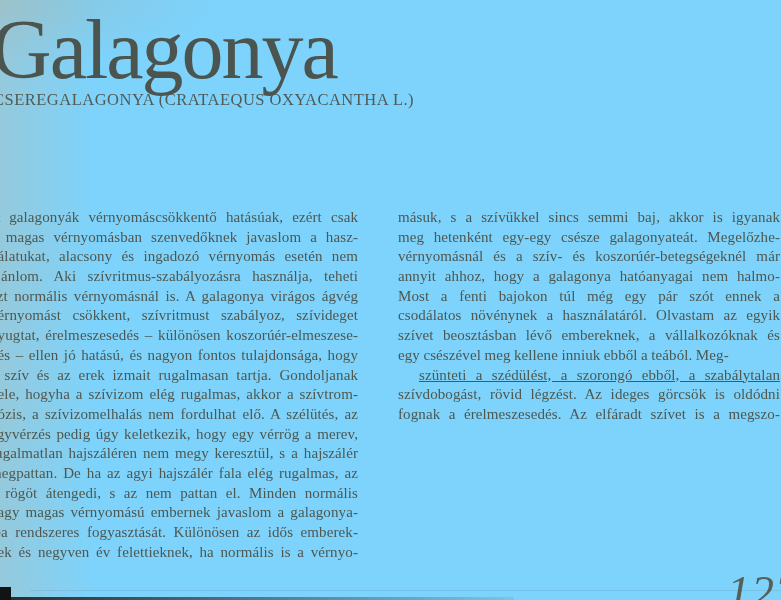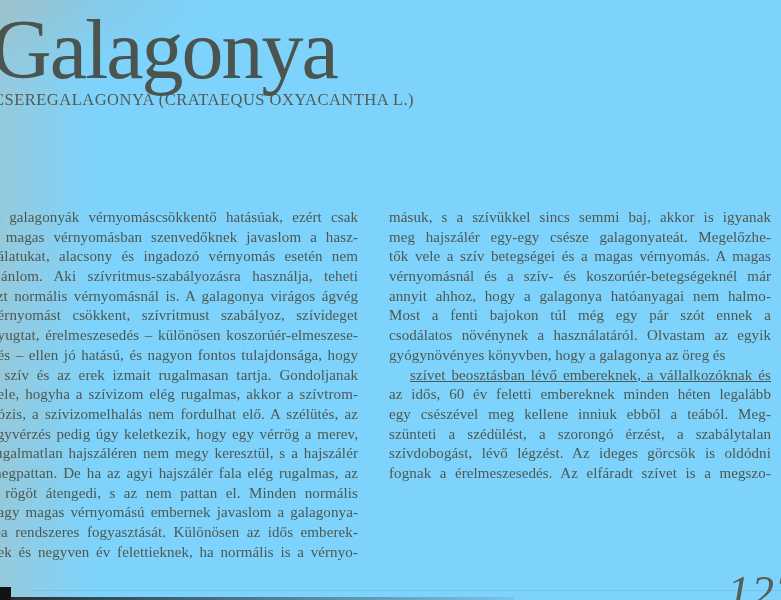--- a/index.html
+++ b/index.html
@@ -44,21 +44,21 @@
     position:absolute;left:-7px;top:90px;
     font-size:16.5px;letter-spacing:0.5px;color:#525a53;white-space:nowrap;
   }
   
   .col{
     position:absolute;top:208px;
     font-size:15px;line-height:19.7px;
     letter-spacing:0.1px;word-spacing:-0.4px;
   }
   .col-left{left:-10px;width:368px;}
-  .col-right{left:389px;width:382px;}
+  .col-right{left:398px;width:382px;}
   .line{
     text-align:justify;
     text-align-last:justify;
     white-space:normal;
     height:19.7px;overflow:visible;
   }
   
   .col-right .line:nth-child(8){text-align-last:left;}
   
   .col-right .line:nth-child(9){text-indent:21px;text-decoration:underline;}
@@ -95,32 +95,29 @@
       <div class="line">rugalmatlan hajszáléren nem megy keresztül, s a hajszálér</div>
       <div class="line">megpattan. De ha az agyi hajszálér fala elég rugalmas, az</div>
       <div class="line">a rögöt átengedi, s az nem pattan el. Minden normális</div>
       <div class="line">vagy magas vérnyomású embernek javaslom a galagonya-</div>
       <div class="line">tea rendszeres fogyasztását. Különösen az idős emberek-</div>
       <div class="line">nek és negyven év felettieknek, ha normális is a vérnyo-</div>
     </div>
 
   <div class="col col-right">
       <div class="line">másuk, s a szívükkel sincs semmi baj, akkor is igyanak</div>
-      <div class="line">meg hajszálér egy-egy csésze galagonyateát. Megelőzhe-</div>
-      <div class="line">tők vele a szív betegségei és a magas vérnyomás. A magas</div>
+      <div class="line">meg hetenként egy-egy csésze galagonyateát. Megelőzhe-</div>
       <div class="line">vérnyomásnál és a szív- és koszorúér-betegségeknél már</div>
       <div class="line">annyit ahhoz, hogy a galagonya hatóanyagai nem halmo-</div>
       <div class="line">Most a fenti bajokon túl még egy pár szót ennek a</div>
       <div class="line">csodálatos növénynek a használatáról. Olvastam az egyik</div>
-      <div class="line">gyógynövényes könyvben, hogy a galagonya az öreg és</div>
       <div class="line">szívet beosztásban lévő embereknek, a vállalkozóknak és</div>
-      <div class="line">az idős, 60 év feletti embereknek minden héten legalább</div>
       <div class="line">egy csészével meg kellene inniuk ebből a teából. Meg-</div>
-      <div class="line">szünteti a szédülést, a szorongó érzést, a szabálytalan</div>
-      <div class="line">szívdobogást, lévő légzést. Az ideges görcsök is oldódni</div>
+      <div class="line">szünteti a szédülést, a szorongó ebből, a szabálytalan</div>
+      <div class="line">szívdobogást, rövid légzést. Az ideges görcsök is oldódni</div>
       <div class="line">fognak a érelmeszesedés. Az elfáradt szívet is a megszo-</div>
     </div>
 
   <div class="page-number">123</div>
 
   <div class="bottom-faint"></div>
   <div class="bottom-line"></div>
   <div class="corner-mark"></div>
 
 </div>

